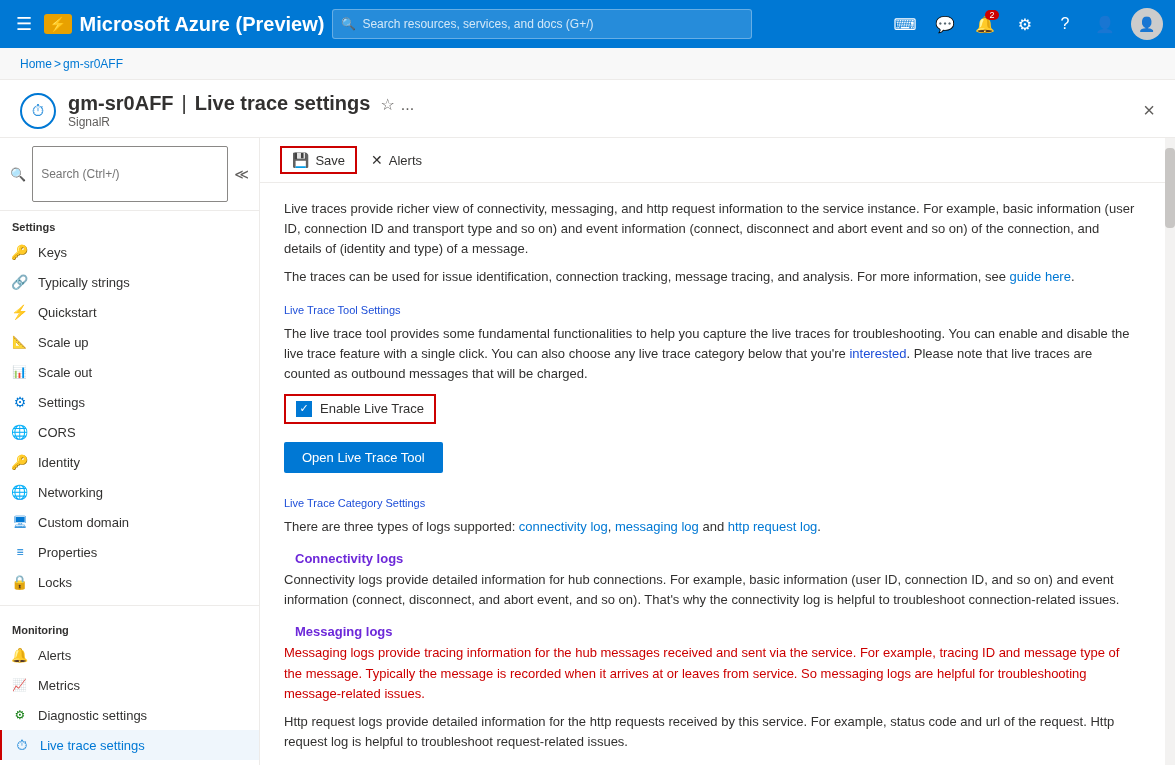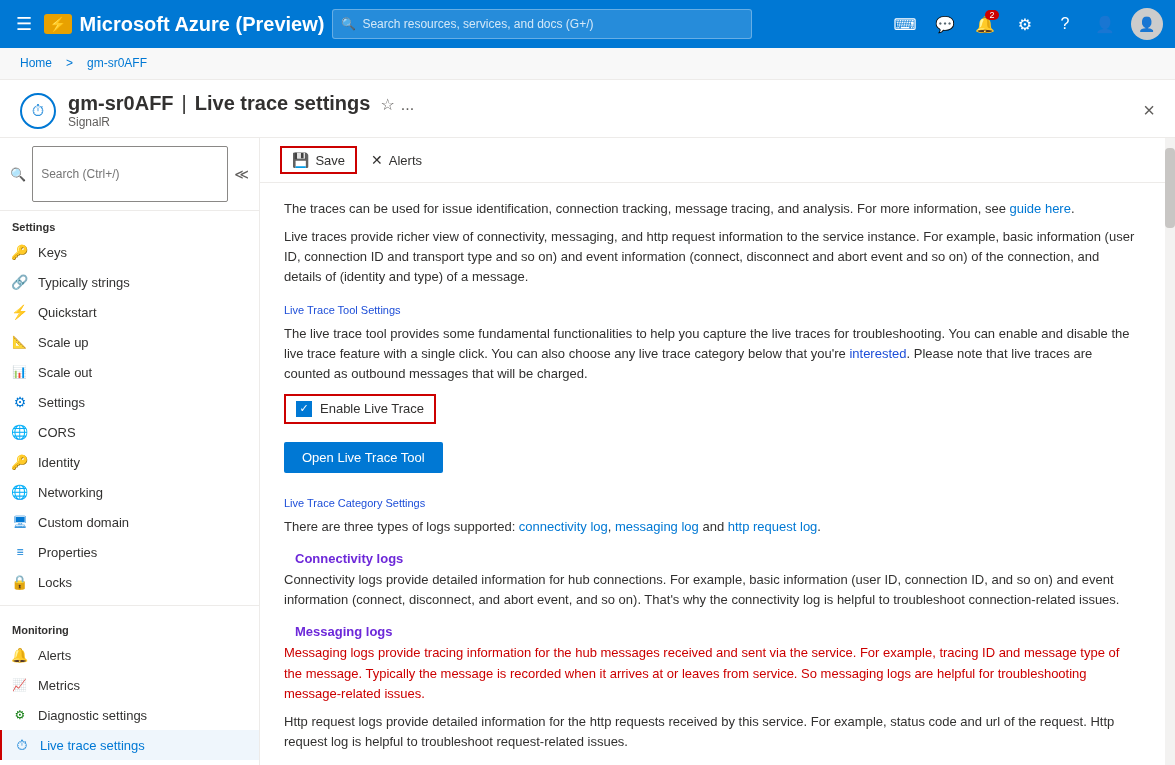--- a/index.html
+++ b/index.html
@@ -50,21 +50,22 @@
       font-size: 14px; color: #555; cursor: pointer; margin-left: 4px;
     }
 
     
     .breadcrumb {
       background: white;
       padding: 8px 20px;
       font-size: 12px;
       color: #0078d4;
       display: flex;
-      gap: 14px;
+      align-items: center;
+      gap: 2px;
       border-bottom: 1px solid #edebe9;
     }
     .breadcrumb a { color: #0078d4; text-decoration: none; }
 
     
     .page-container {
       display: flex;
       flex-direction: column;
       height: calc(765px - 48px - 32px);
       background: white;
@@ -367,25 +368,25 @@
         </button>
         <button class="toolbar-btn">
           <span class="toolbar-btn-icon">✕</span>
           <span>Alerts</span>
         </button>
       </div>
 
       <div class="content-area">
 
         <p class="body-desc-text">
+          <span>Live traces provide richer view of connectivity, messaging, and http request information to the service instance. For example, basic information (user ID, connection ID and transport type and so on) and event information (connect, disconnect and abort event and so on) of the connection, and details of (identity and type) of a message.</span>
+        </p>
+
+        <p class="body-desc-text">
           The traces can be used for issue identification, connection tracking, message tracing, and analysis. For more information, see <a class="link" href="#">guide here</a>.
-        </p>
-
-        <p class="body-desc-text">
-          <span>Live traces provide richer view of connectivity, messaging, and http request information to the service instance. For example, basic information (user ID, connection ID and transport type and so on) and event information (connect, disconnect and abort event and so on) of the connection, and details of (identity and type) of a message.</span>
         </p>
 
         <div class="section-title">Live Trace Tool Settings</div>
 
         <p class="body-desc-text">
           The live trace tool provides some fundamental functionalities to help you capture the live traces for troubleshooting. You can enable and disable the live trace feature with a single click. You can also choose any live trace category below that you're <span style="color:#1d4ed8;">interested</span>. Please note that live traces are counted as outbound messages that will be charged.
         </p>
 
         <div style="margin: 10px 0;">
           <label style="display:inline-flex; align-items:center; gap:8px; border: 2px solid #c00; padding: 5px 10px; cursor:pointer;">

